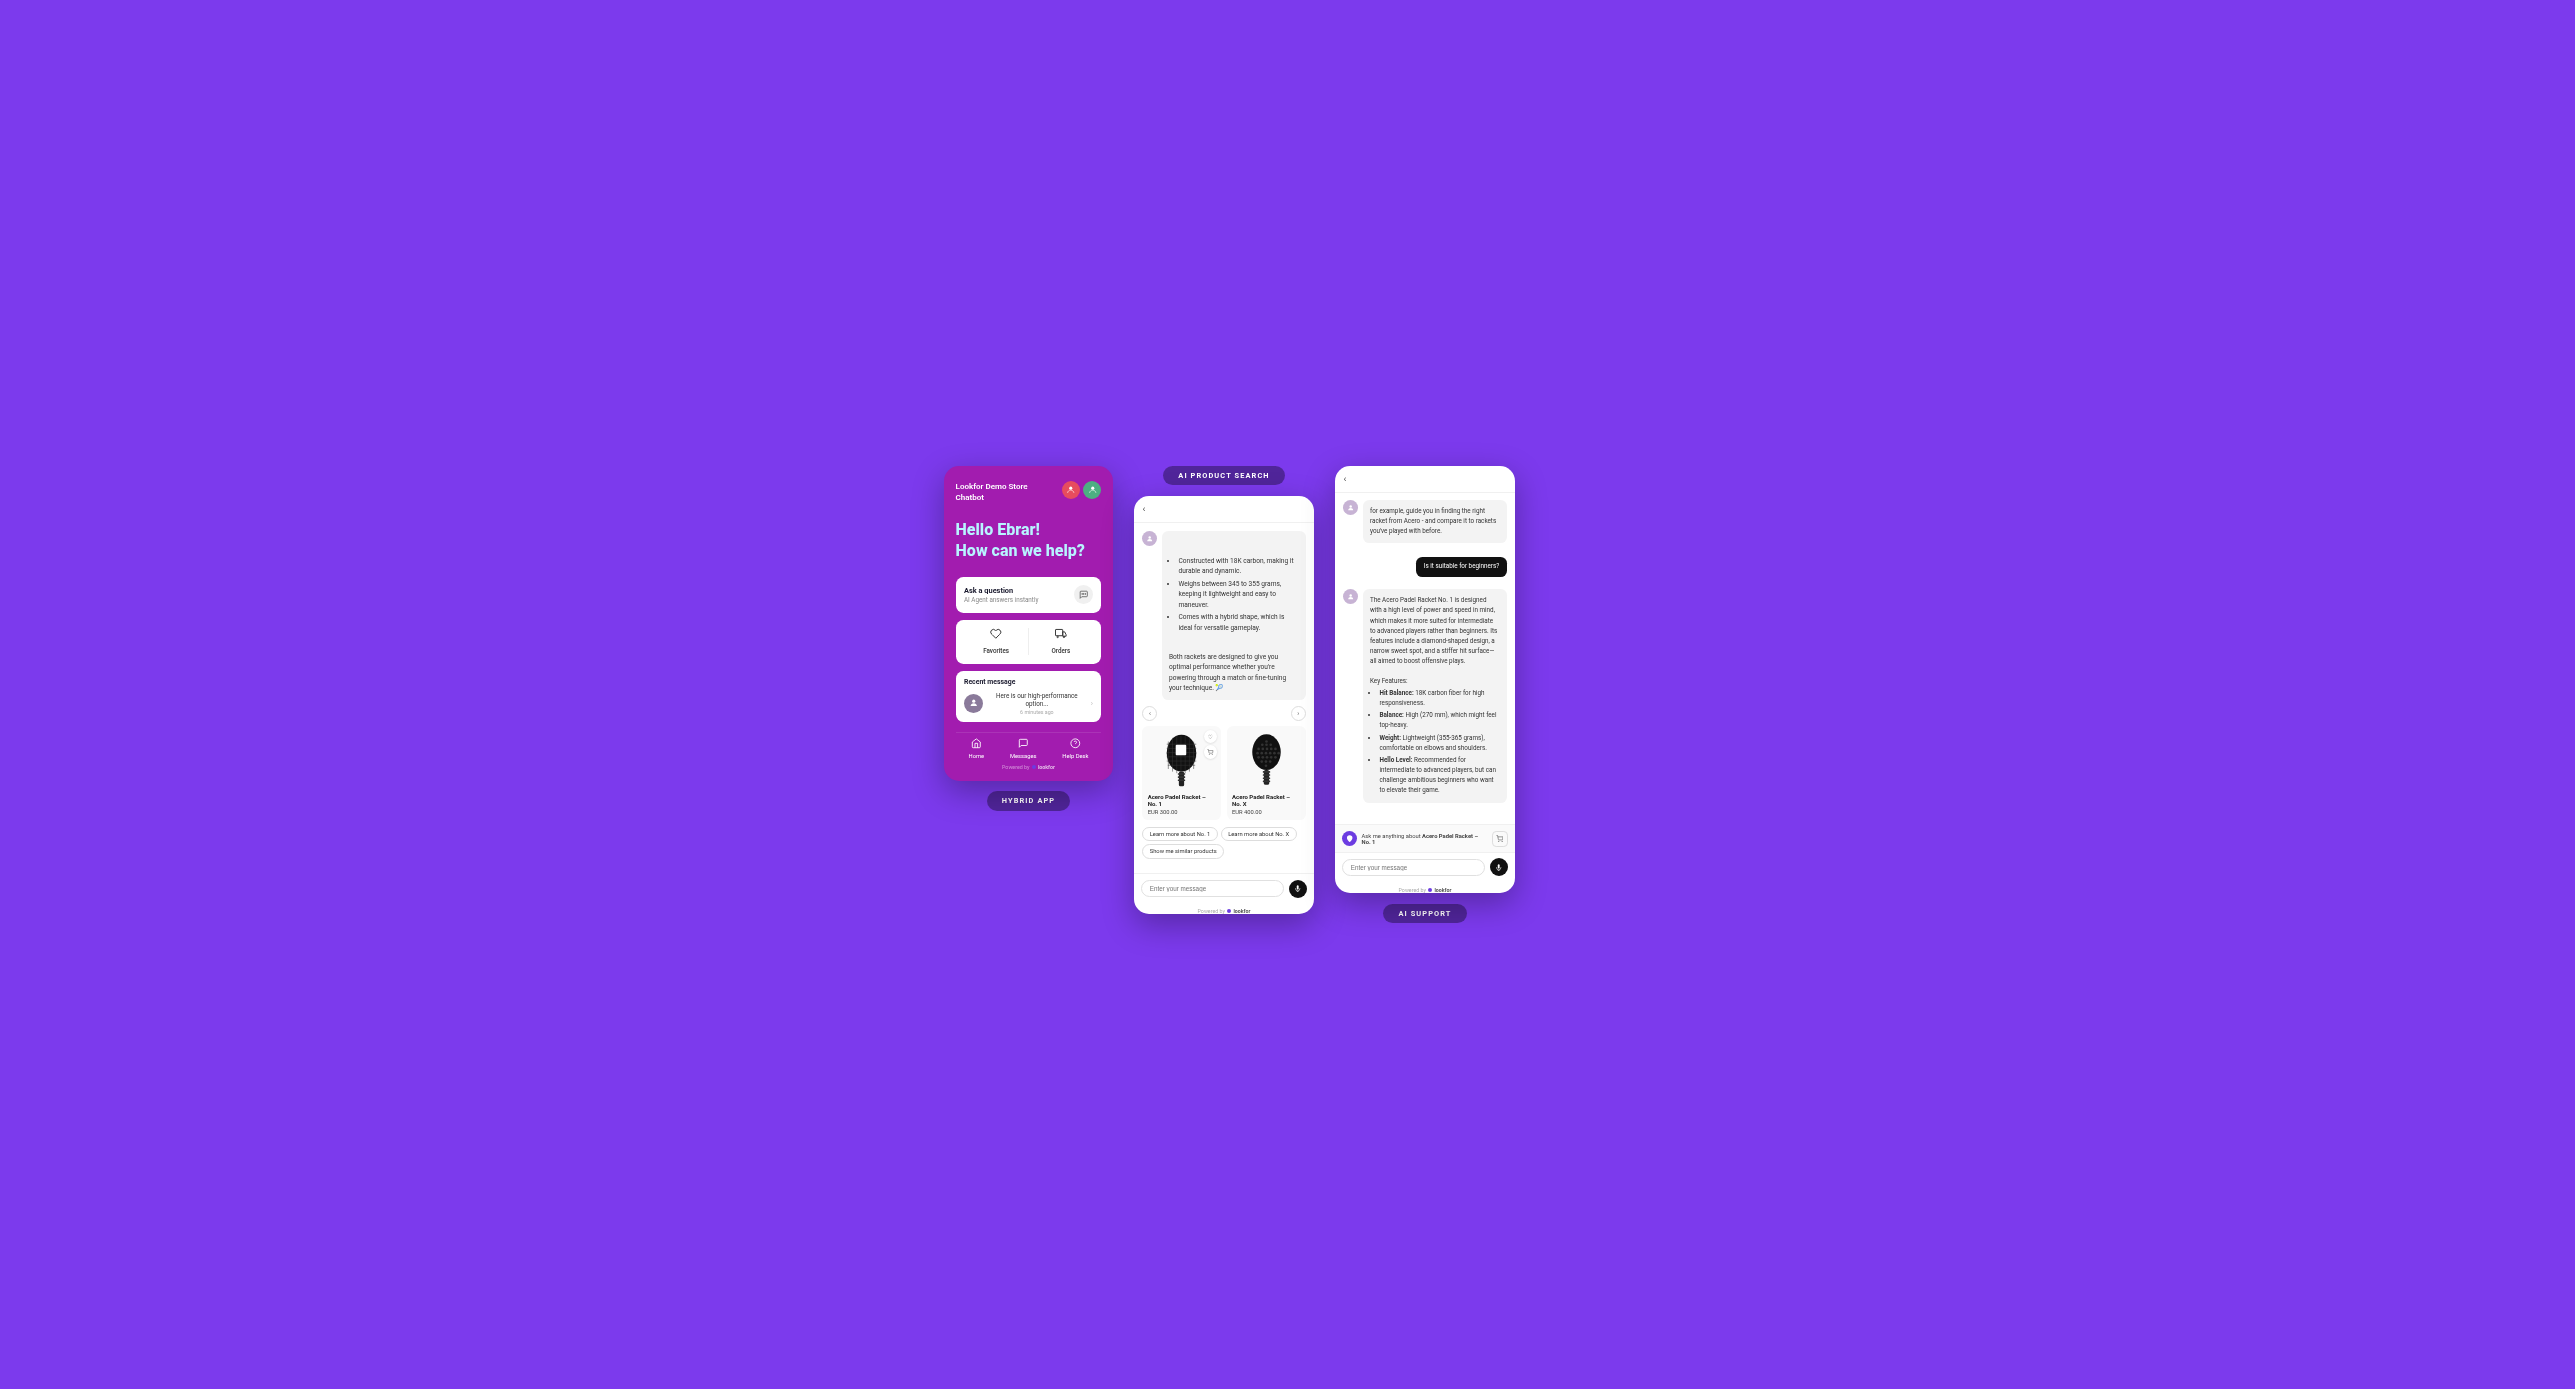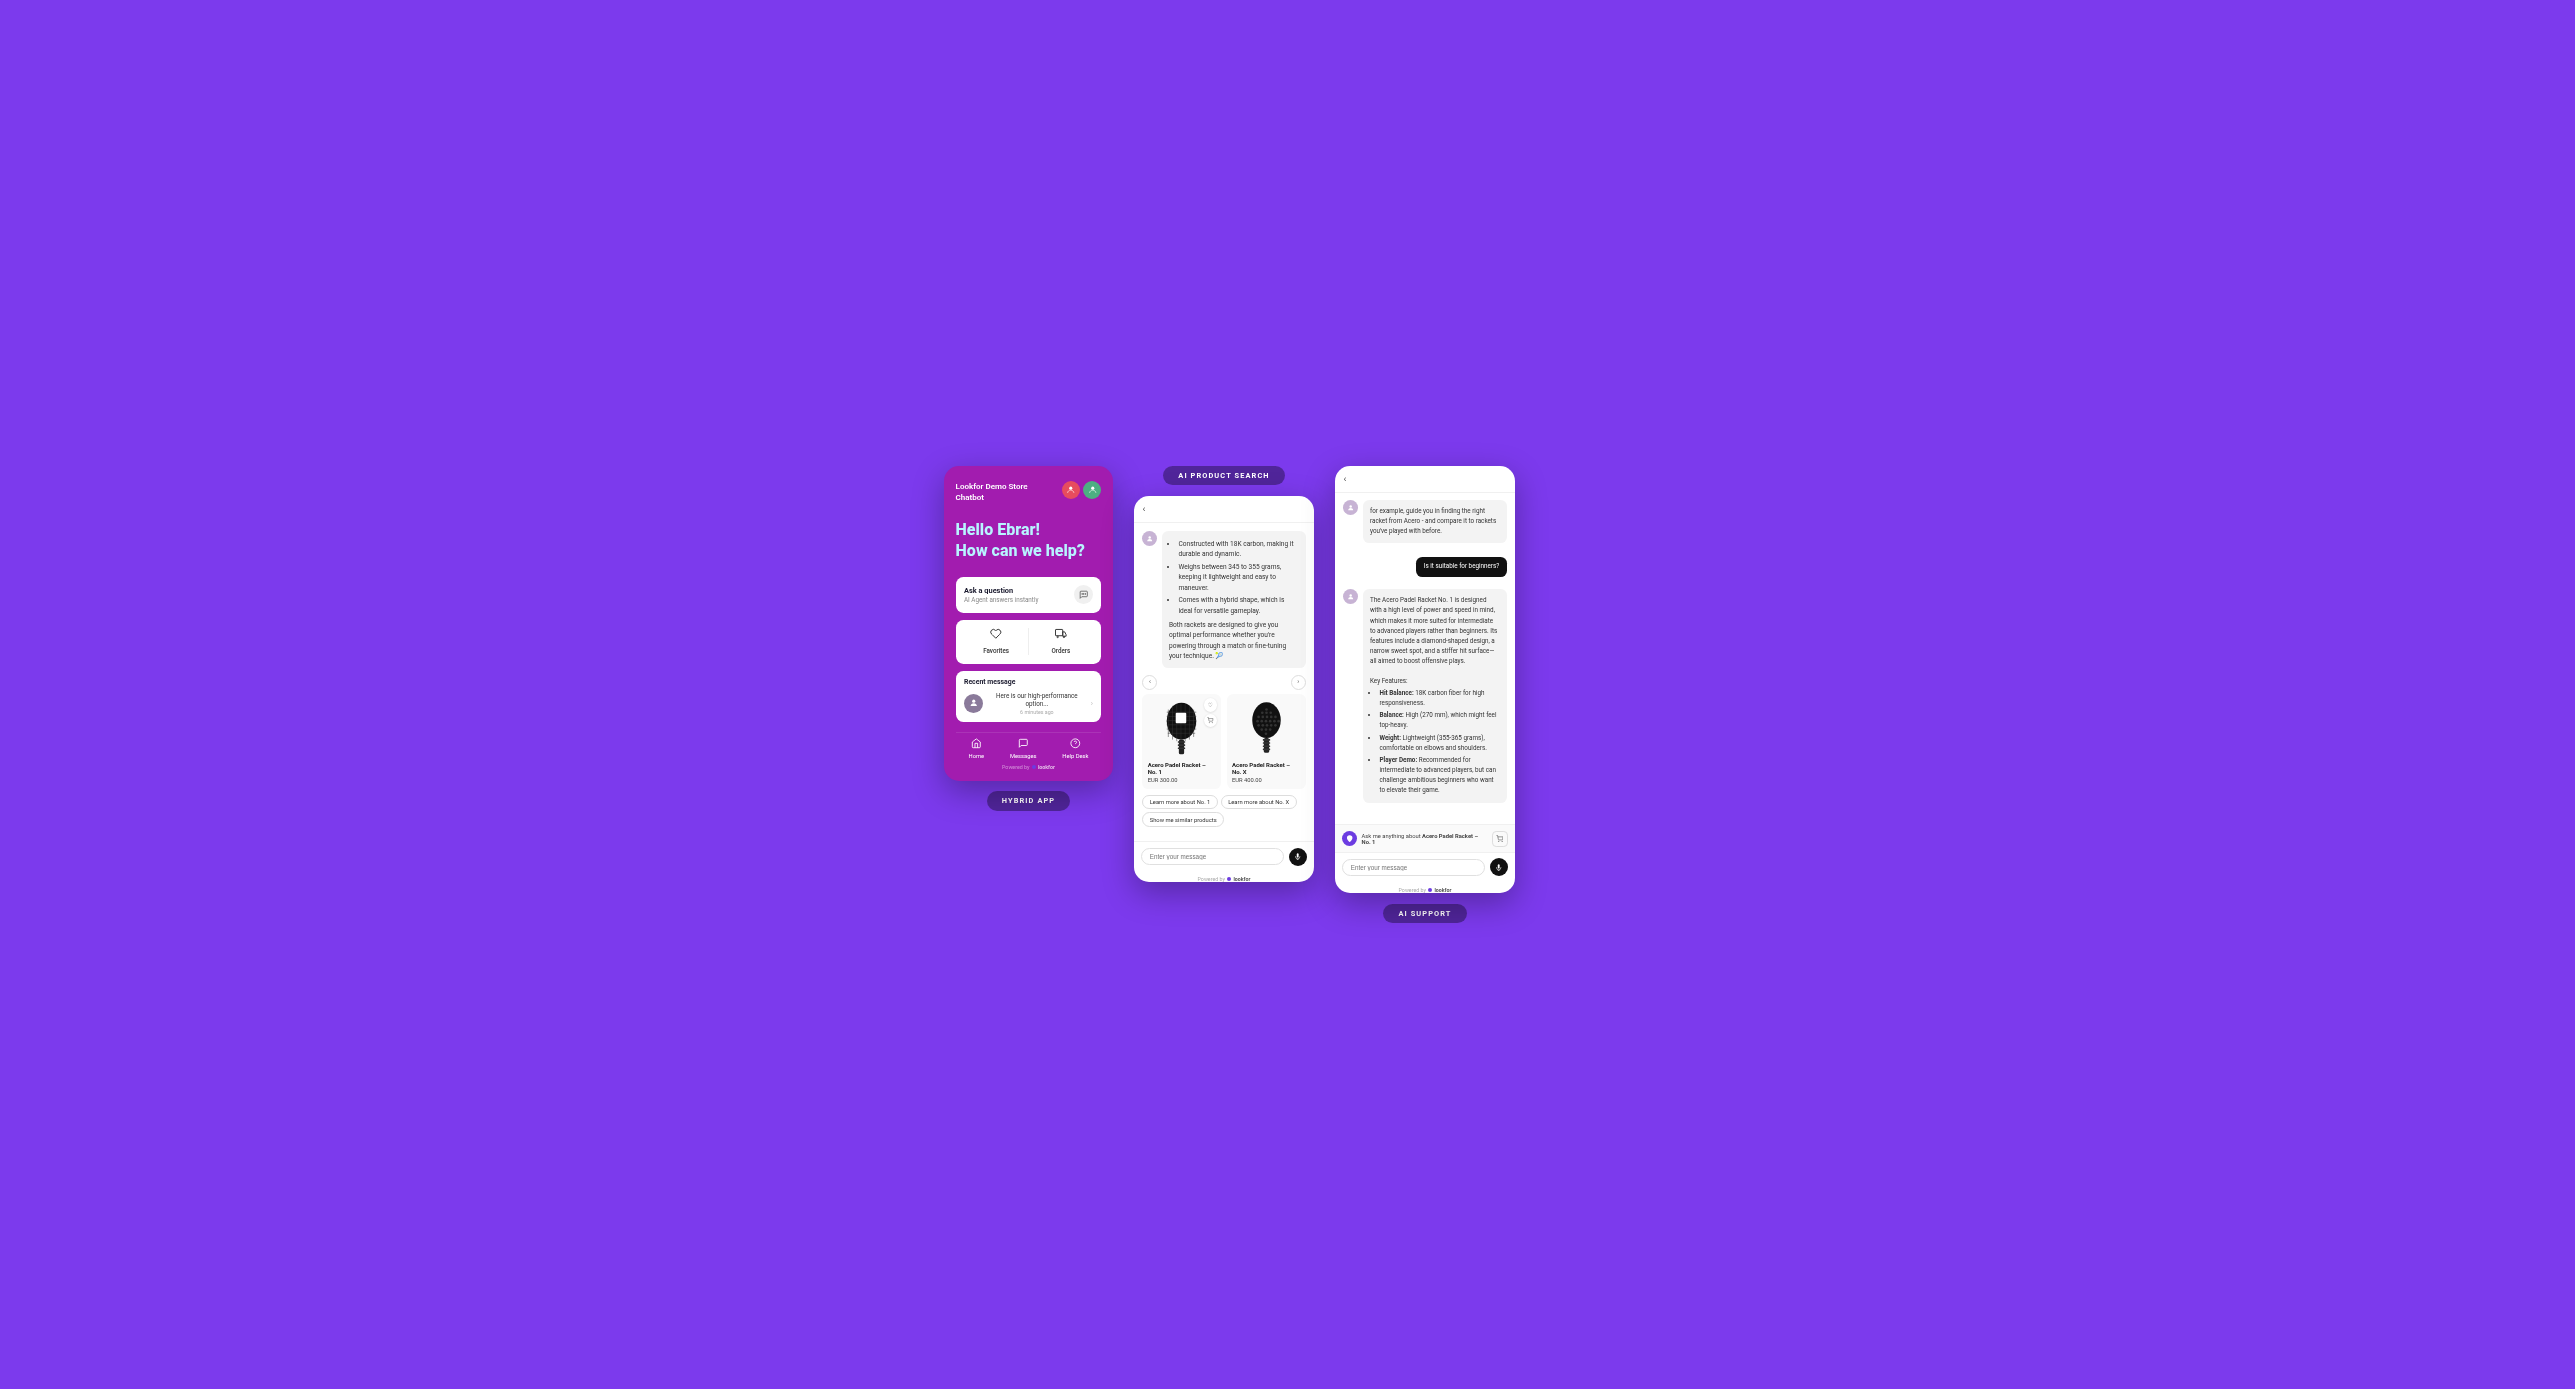--- a/index.html
+++ b/index.html
@@ -268,21 +268,21 @@
       border-radius: 6.3px;
       padding: 6.3px 7.4px;
       font-size: 6.6px;
       color: #333;
       margin-bottom: 7.4px;
       line-height: 1.6;
       position: relative;
     }
     .chat-bubble-left ul {
       padding-left: 9.5px;
-      margin: 1px 0;
+      margin: 18px 0;
     }
     .chat-bubble-left li {
       margin-bottom: 2.1px;
     }
     .user-avatar-sm {
       width: 15px;
       height: 15px;
       border-radius: 50%;
       background: #c7b3d4;
       display: flex;
@@ -809,21 +809,21 @@
                 <path d="M4 20c0-4 4-7 8-7s8 3 8 7" fill="white"></path>
               </svg>
           </div>
           <div class="chat-bubble-left-r">
             The Acero Padel Racket No. 1 is designed with a high level of power and speed in mind, which makes it more suited for intermediate to advanced players rather than beginners. Its features include a diamond-shaped design, a narrow sweet spot, and a stiffer hit surface— all aimed to boost offensive plays.
             <br><br>Key Features:
             <ul>
               <li><strong>Hit Balance:</strong> 18K carbon fiber for high responsiveness.</li>
               <li><strong>Balance:</strong> High (270 mm), which might feel top-heavy.</li>
               <li><strong>Weight:</strong> Lightweight (355-365 grams), comfortable on elbows and shoulders.</li>
-              <li><strong>Player Demo:</strong> Recommended for intermediate to advanced players, but can challenge ambitious beginners who want to elevate their game.</li>
+              <li><strong>Hello Level:</strong> Recommended for intermediate to advanced players, but can challenge ambitious beginners who want to elevate their game.</li>
             </ul>
           </div>
         </div>
       </div>
 
       <div class="product-context-bar">
         <div class="product-context-icon">
           <svg width="7.4" height="7.4" viewBox="0 0 24 24" fill="white">
               <path d="M21 10c0 7-9 13-9 13s-9-6-9-13a9 9 0 0 1 18 0z"></path>
               <circle cx="12" cy="10" r="3" fill="none" stroke="white" stroke-width="1.5"></circle>

